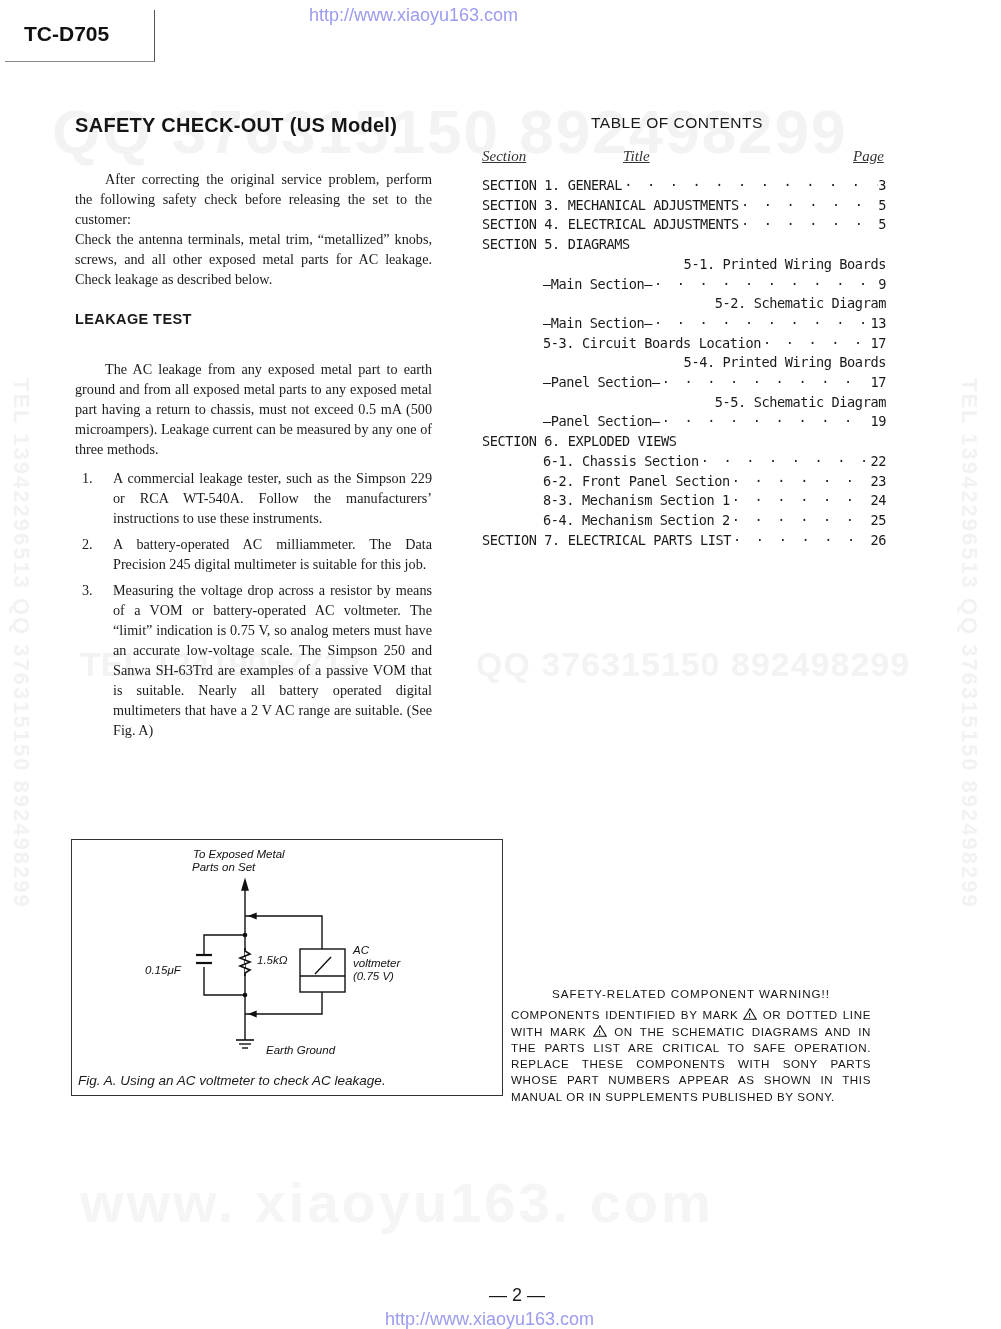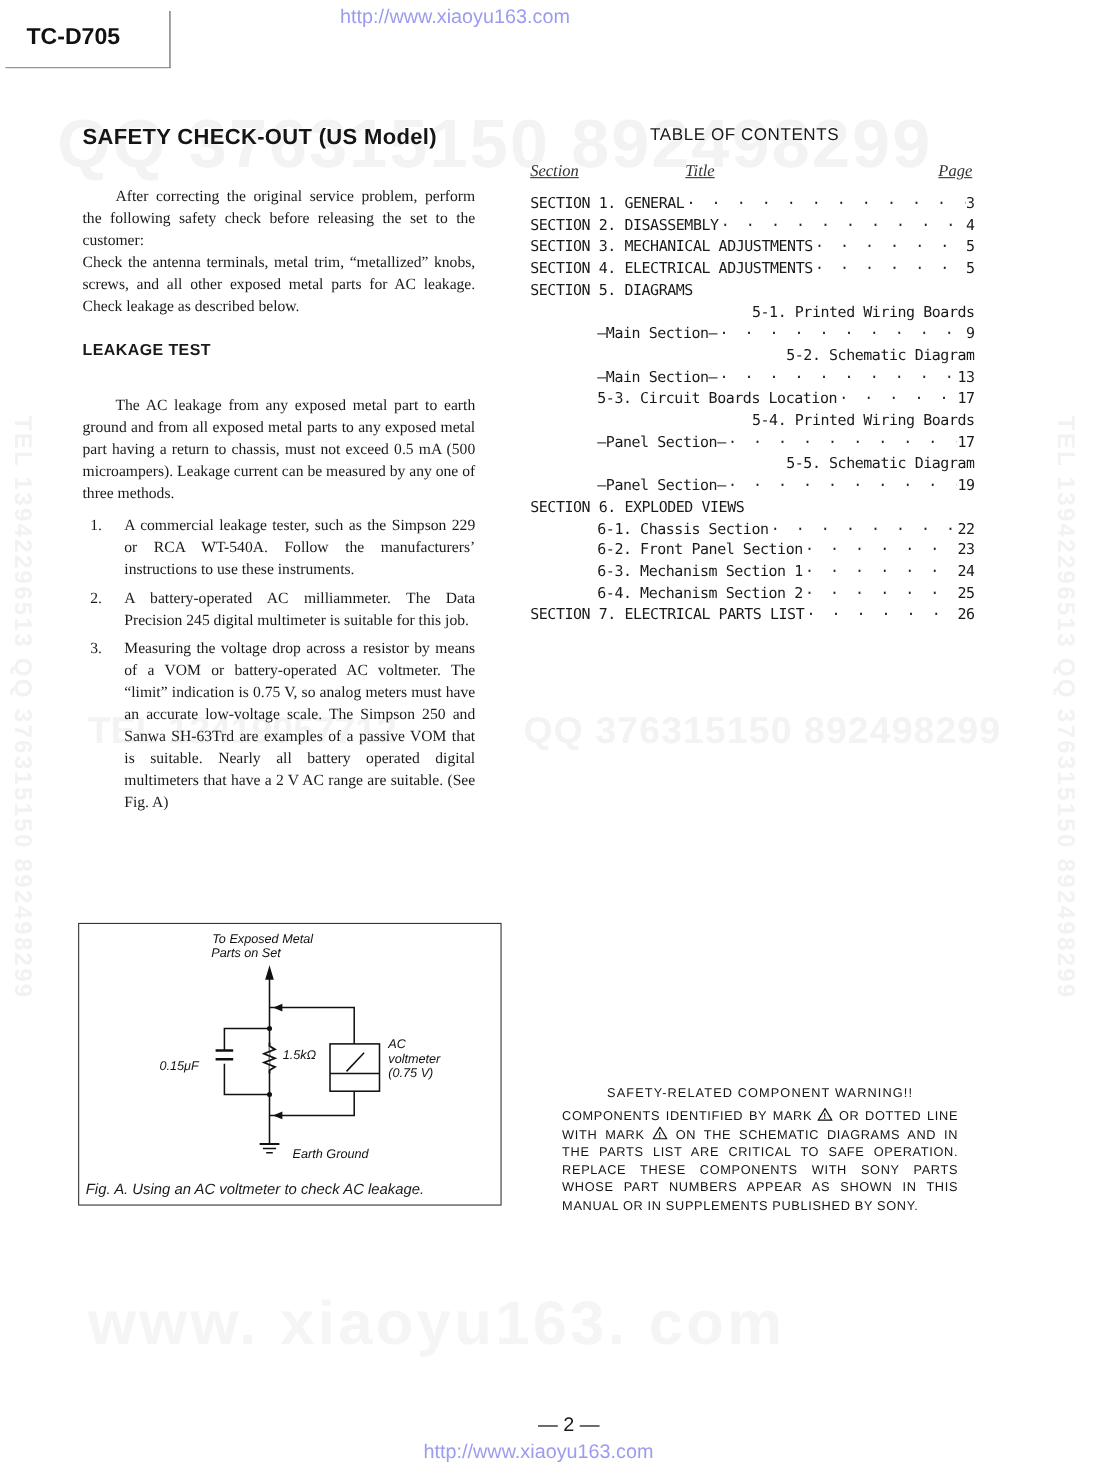--- a/index.html
+++ b/index.html
@@ -24,21 +24,21 @@
   .h1 { position: absolute; left: 75px; top: 114px; font-family: "Liberation Sans", sans-serif; font-weight: bold; font-size: 20px; letter-spacing: 0.3px; color: #151515; z-index: 2; }
   .para { position: absolute; left: 75px; width: 357px; font-size: 14.2px; line-height: 20.1px; text-align: justify; z-index: 2; }
   .para .indent { text-indent: 30px; }
   .h2 { position: absolute; left: 75px; top: 311px; font-family: "Liberation Sans", sans-serif; font-weight: bold; font-size: 14.5px; letter-spacing: 0.4px; z-index: 2; }
 
   .list { position: absolute; left: 82px; width: 350px; z-index: 2; font-size: 14.2px; line-height: 20px; }
   .list-item { display: flex; margin-bottom: 6px; }
   .list-num { width: 31px; flex: none; }
   .list-text { flex: 1; text-align: justify; }
 
-  .figure { position: absolute; left: 71px; top: 839px; width: 385px; height: 257px; border: 1.5px solid #333; z-index: 2; background: #fff; }
+  .figure { position: absolute; left: 71px; top: 839px; width: 432px; height: 257px; border: 1.5px solid #333; z-index: 2; background: #fff; }
   .figure svg { position: absolute; left: 0; top: 0; }
   .fig-text { position: absolute; font-family: "Liberation Sans", sans-serif; font-style: italic; font-size: 11.5px; color: #111; }
   .fig-caption { position: absolute; left: 6px; top: 233px; font-family: "Liberation Sans", sans-serif; font-style: italic; font-size: 13.5px; }
 
   .toc-title { position: absolute; left: 591px; top: 114px; font-family: "Liberation Sans", sans-serif; font-size: 15.5px; letter-spacing: 0.5px; z-index: 2; }
   .toc-head { position: absolute; top: 148px; font-family: "Liberation Serif", serif; font-style: italic; font-size: 15px; text-decoration: underline; color: #333; z-index: 2; }
   .toc { position: absolute; left: 482px; top: 176px; width: 404px; font-family: "DejaVu Sans Mono", monospace; font-size: 13.6px; line-height: 19.7px; z-index: 2; letter-spacing: -0.4px; }
   .toc-row { display: flex; white-space: nowrap; overflow: hidden; }
   .toc-row.sub { padding-left: 61px; justify-content: flex-end; }
   .toc-label { flex: none; }
@@ -146,25 +146,20 @@
 <div class="toc-head" style="left:611px;margin-left:12px;">Title</div>
 <div class="toc-head" style="left:853px;">Page</div>
 
 <div class="toc" id="toc">
     <div class="toc-row">
       <span class="toc-label">SECTION 1.  GENERAL</span>
       <span class="toc-dots"></span>
       <span class="toc-page">3</span>
     </div>
     <div class="toc-row">
-      <span class="toc-label">SECTION 2.  DISASSEMBLY</span>
-      <span class="toc-dots"></span>
-      <span class="toc-page">4</span>
-    </div>
-    <div class="toc-row">
       <span class="toc-label">SECTION 3.  MECHANICAL ADJUSTMENTS</span>
       <span class="toc-dots"></span>
       <span class="toc-page">5</span>
     </div>
     <div class="toc-row">
       <span class="toc-label">SECTION 4.  ELECTRICAL ADJUSTMENTS</span>
       <span class="toc-dots"></span>
       <span class="toc-page">5</span>
     </div>
     <div class="toc-row">
@@ -220,21 +215,21 @@
       <span class="toc-label">6-1. Chassis Section</span>
       <span class="toc-dots"></span>
       <span class="toc-page">22</span>
     </div>
     <div class="toc-row sub">
       <span class="toc-label">6-2. Front Panel Section</span>
       <span class="toc-dots"></span>
       <span class="toc-page">23</span>
     </div>
     <div class="toc-row sub">
-      <span class="toc-label">6-3. Mechanism Section 1</span>
+      <span class="toc-label">8-3. Mechanism Section 1</span>
       <span class="toc-dots"></span>
       <span class="toc-page">24</span>
     </div>
     <div class="toc-row sub">
       <span class="toc-label">6-4. Mechanism Section 2</span>
       <span class="toc-dots"></span>
       <span class="toc-page">25</span>
     </div>
     <div class="toc-row">
       <span class="toc-label">SECTION 7.  ELECTRICAL PARTS LIST</span>

